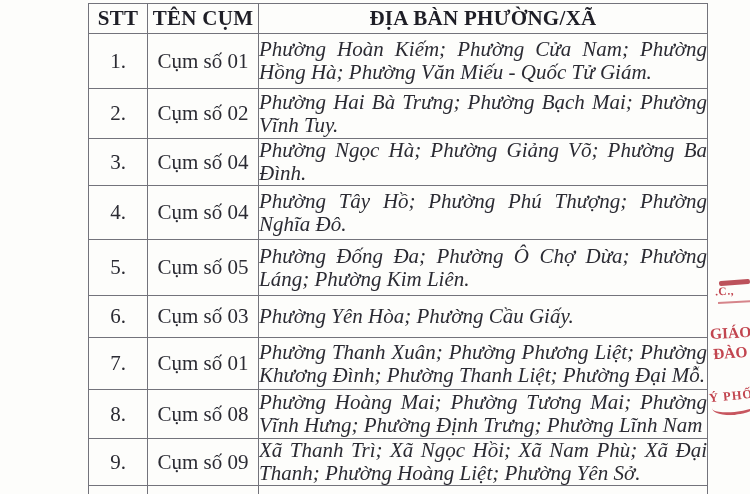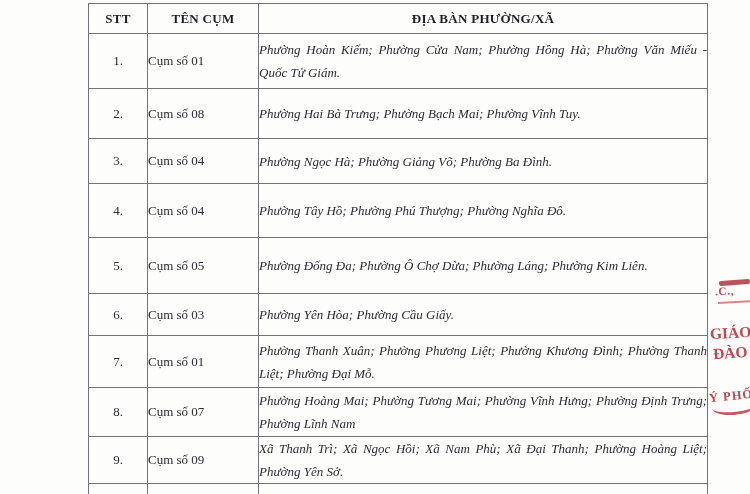--- a/index.html
+++ b/index.html
@@ -18,33 +18,33 @@
     position: absolute;
     left: 88px; top: 3px;
     width: 619px;
     border-collapse: collapse;
     table-layout: fixed;
     color: #2b2b33;
   }
   table.doc-table td, table.doc-table th {
     border: 1px solid #73737b;
     vertical-align: middle;
-    font-size: 13px;
+    font-size: 21px;
     padding: 0;
     overflow: hidden;
   }
   th.hdr {
     font-weight: bold;
     text-align: center;
     font-size: 17px;
     color: #1e1e26;
     letter-spacing: 0.3px;
   }
   td.c-stt  { text-align: center; }
-  td.c-cum  { }
+  td.c-cum  { text-align: center; }
   td.c-dia  {
     text-align: justify;
     padding: 3px 9px 3px 11px;
     line-height: 23px;
     font-style: italic;
   }
   tr.partial td { border-bottom: none; }
   
   .stamp { position: absolute; color: #c2454f; font-weight: bold; white-space: nowrap; }
   .stamp-bar {
@@ -86,21 +86,21 @@
       <th class="hdr">TÊN CỤM</th>
       <th class="hdr">ĐỊA BÀN PHƯỜNG/XÃ</th>
     </tr>
     <tr style="height:55px">
       <td class="c-stt">1.</td>
       <td class="c-cum">Cụm số 01</td>
       <td class="c-dia">Phường Hoàn Kiếm; Phường Cửa Nam; Phường Hồng Hà; Phường Văn Miếu - Quốc Tử Giám.</td>
     </tr>
     <tr style="height:50px">
       <td class="c-stt">2.</td>
-      <td class="c-cum">Cụm số 08</td>
+      <td class="c-cum">Cụm số 02</td>
       <td class="c-dia">Phường Hai Bà Trưng; Phường Bạch Mai; Phường Vĩnh Tuy.</td>
     </tr>
     <tr style="height:45px">
       <td class="c-stt">3.</td>
       <td class="c-cum">Cụm số 04</td>
       <td class="c-dia">Phường Ngọc Hà; Phường Giảng Võ; Phường Ba Đình.</td>
     </tr>
     <tr style="height:54px">
       <td class="c-stt">4.</td>
       <td class="c-cum">Cụm số 04</td>
@@ -116,21 +116,21 @@
       <td class="c-cum">Cụm số 03</td>
       <td class="c-dia">Phường Yên Hòa; Phường Cầu Giấy.</td>
     </tr>
     <tr style="height:52px">
       <td class="c-stt">7.</td>
       <td class="c-cum">Cụm số 01</td>
       <td class="c-dia">Phường Thanh Xuân; Phường Phương Liệt; Phường Khương Đình; Phường Thanh Liệt; Phường Đại Mỗ.</td>
     </tr>
     <tr style="height:49px">
       <td class="c-stt">8.</td>
-      <td class="c-cum">Cụm số 07</td>
+      <td class="c-cum">Cụm số 08</td>
       <td class="c-dia">Phường Hoàng Mai; Phường Tương Mai; Phường Vĩnh Hưng; Phường Định Trưng; Phường Lĩnh Nam</td>
     </tr>
     <tr style="height:47px">
       <td class="c-stt">9.</td>
       <td class="c-cum">Cụm số 09</td>
       <td class="c-dia">Xã Thanh Trì; Xã Ngọc Hồi; Xã Nam Phù; Xã Đại Thanh; Phường Hoàng Liệt; Phường Yên Sở.</td>
     </tr>
     <tr style="height:14px" class="partial">
       <td class="c-stt"></td>
       <td class="c-cum"></td>

